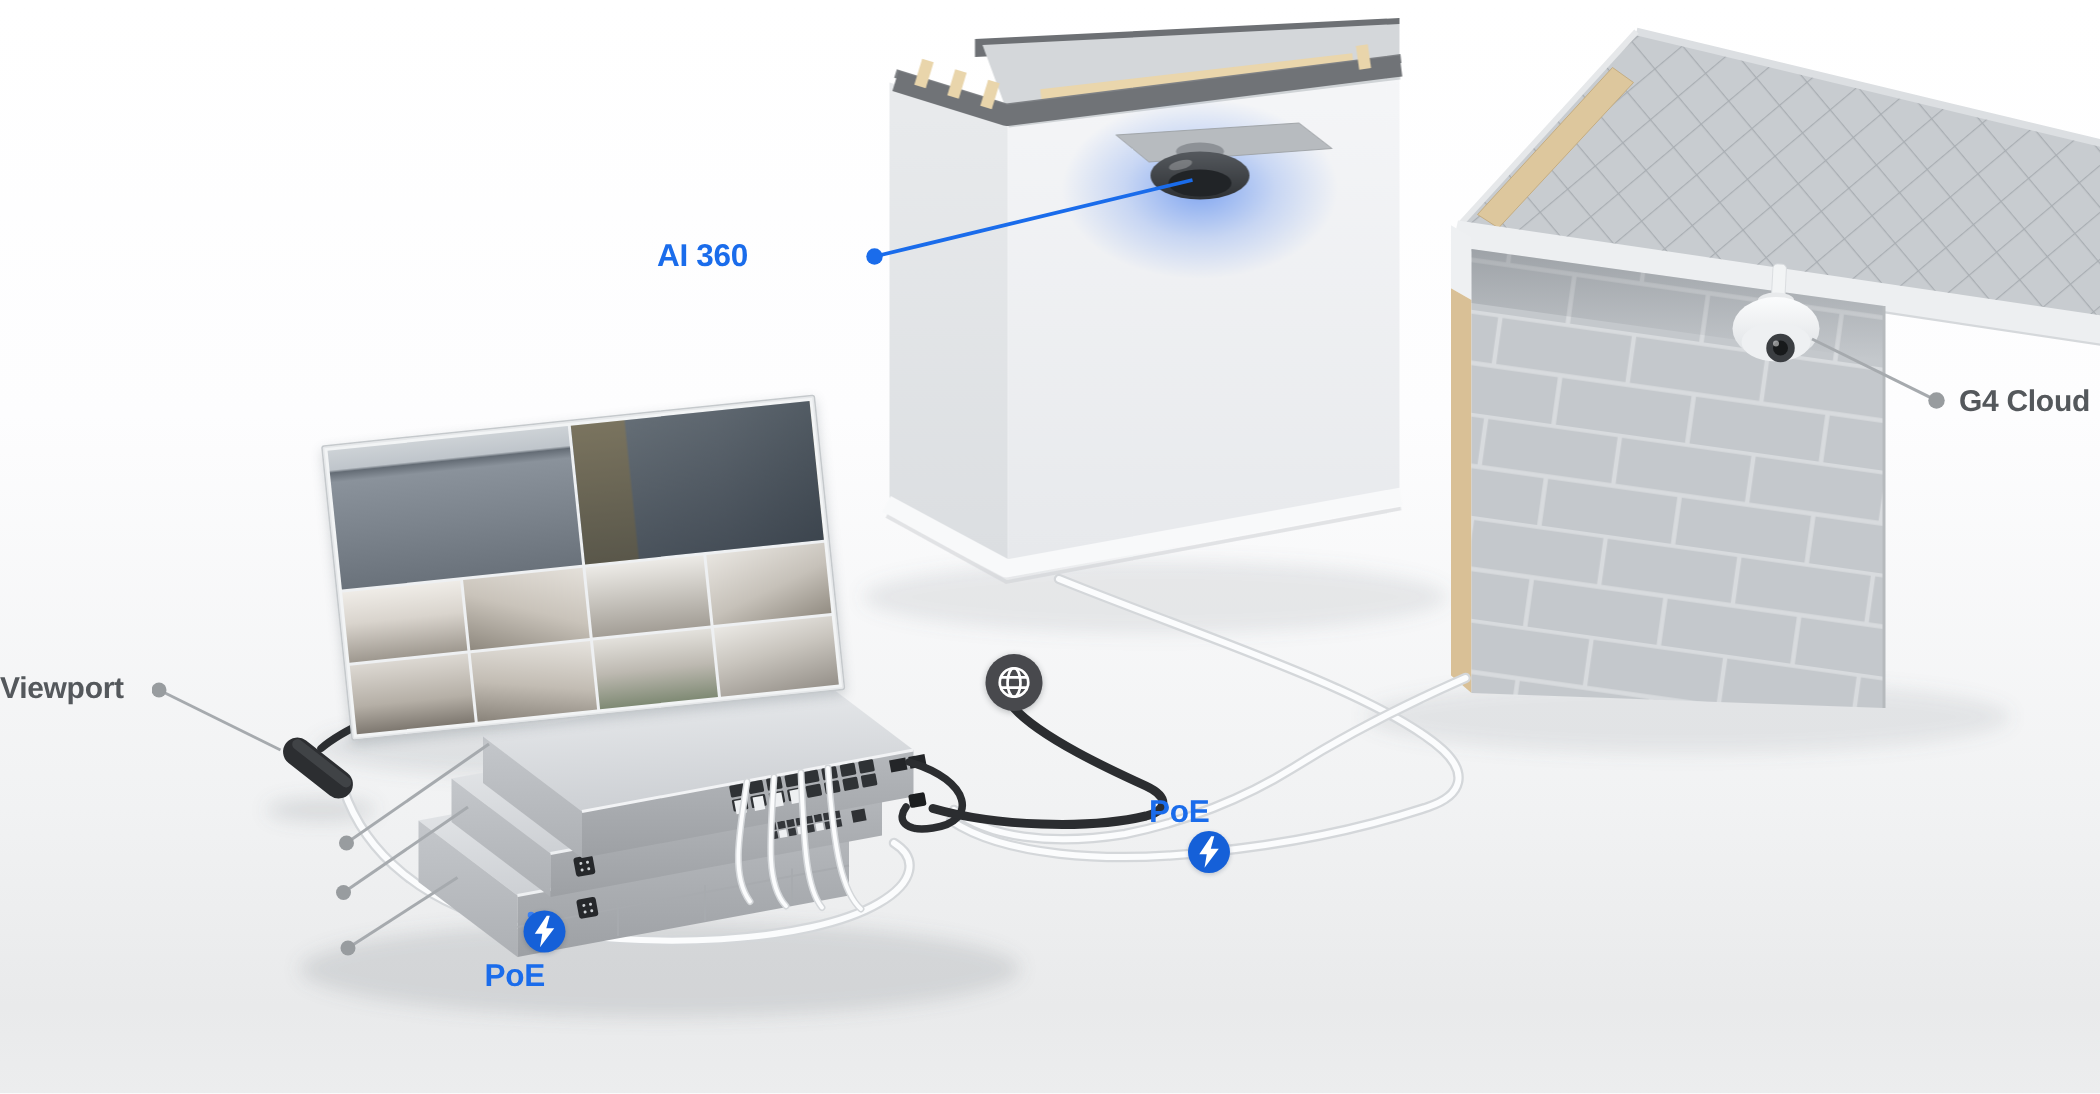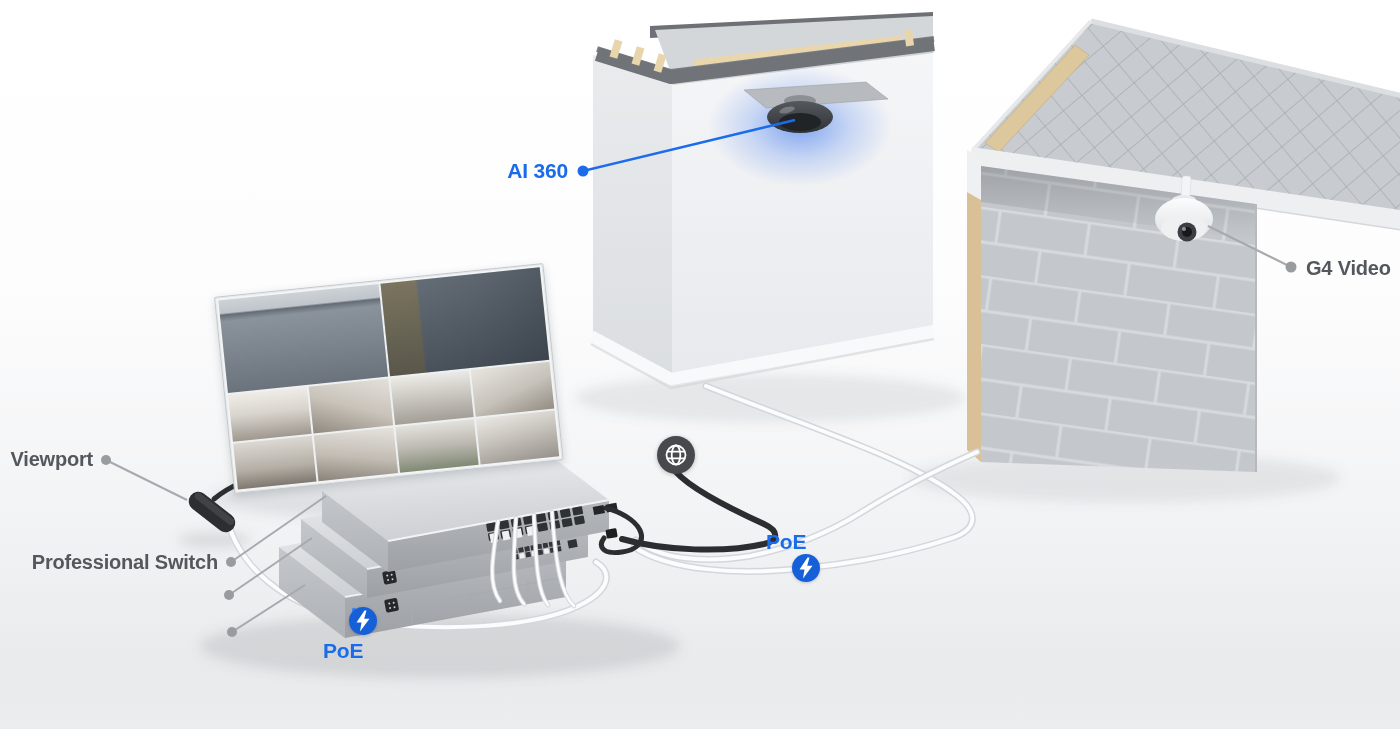--- a/index.html
+++ b/index.html
@@ -6,21 +6,21 @@
   .stage{
     position:relative;width:1400px;height:729px;overflow:hidden;
     font-family:"Liberation Sans",sans-serif;
     background:linear-gradient(180deg,#ffffff 0%,#fdfdfe 38%,#f1f2f3 74%,#e9eaeb 92%,#ecedee 100%);
   }
   svg.scene{position:absolute;left:0;top:0;}
   
   .callout{position:absolute;font-weight:700;font-size:20px;line-height:26px;
     color:var(--label-gray);letter-spacing:-0.2px;white-space:nowrap;}
   .callout.blue{color:var(--accent-blue);font-size:21px;}
-  .ta-r{text-align:right;}
+  .ta-r{}
   .ta-c{}
   
   .badge{position:absolute;border-radius:50%;display:flex;align-items:center;justify-content:center;}
   .badge.poe{width:28px;height:28px;background:var(--poe-blue);box-shadow:0 1px 3px rgba(40,60,90,.25);}
   .badge.globe{width:38px;height:38px;background:var(--globe-gray);box-shadow:0 1px 4px rgba(40,45,50,.3);}
   
   .monitor{position:absolute;left:214px;top:297px;width:323px;height:190px;
     transform:rotate(-5.9deg);transform-origin:0 0;
     background:#f2f4f5;border:1px solid #c5c9cc;border-radius:2px;padding:3px;
     box-shadow:0 3px 8px rgba(70,80,90,.22), inset 0 0 0 1px #e6e8ea;}
@@ -342,19 +342,18 @@
     <polygon points="15.5,3.5 7.5,15.5 12.5,15.5 11,24.5 20.5,11.8 15.2,11.8 17.5,3.5" fill="#ffffff"></polygon>
   </svg>
 </div>
 <div class="badge poe" style="left:792px;top:554px;">
   <svg width="28" height="28" viewBox="0 0 28 28">
     <polygon points="15.5,3.5 7.5,15.5 12.5,15.5 11,24.5 20.5,11.8 15.2,11.8 17.5,3.5" fill="#ffffff"></polygon>
   </svg>
 </div>
 
 <div class="callout blue ta-r" style="left:438px;top:158px;width:130px;">AI 360</div>
-<div class="callout" style="left:1306px;top:255px;">G4 Video</div>
+<div class="callout" style="left:1306px;top:255px;">G4 Cloud</div>
 <div class="callout ta-r" style="left:0px;top:446px;width:93px;">Viewport</div>
-<div class="callout ta-r" style="left:18px;top:549px;width:200px;">Professional Switch</div>
 <div class="callout blue ta-c" style="left:323px;top:638px;width:80px;">PoE</div>
 <div class="callout blue ta-c" style="left:766px;top:529px;width:80px;">PoE</div>
 
 </div>
 
 </body></html>

